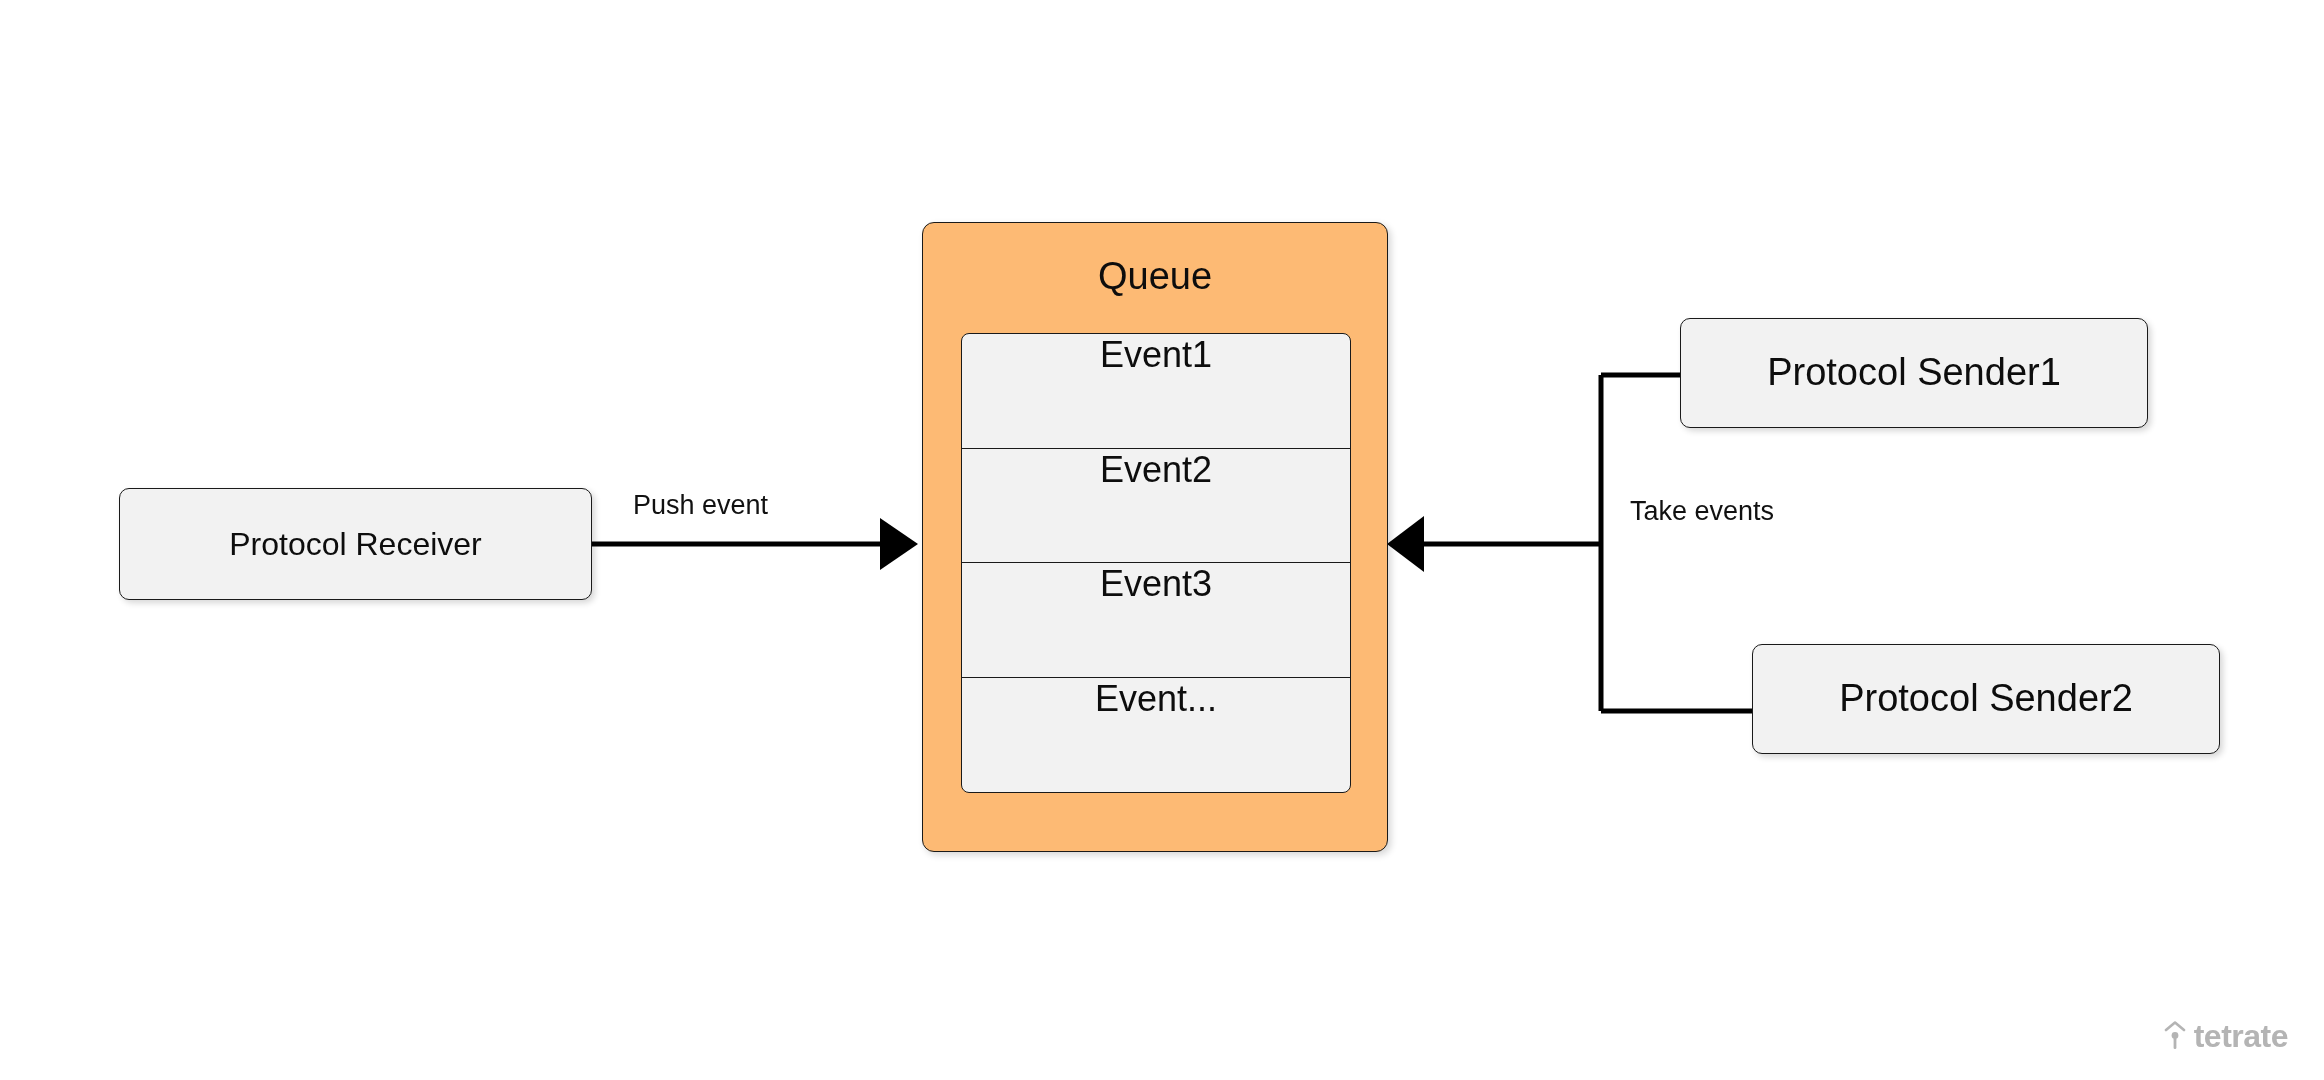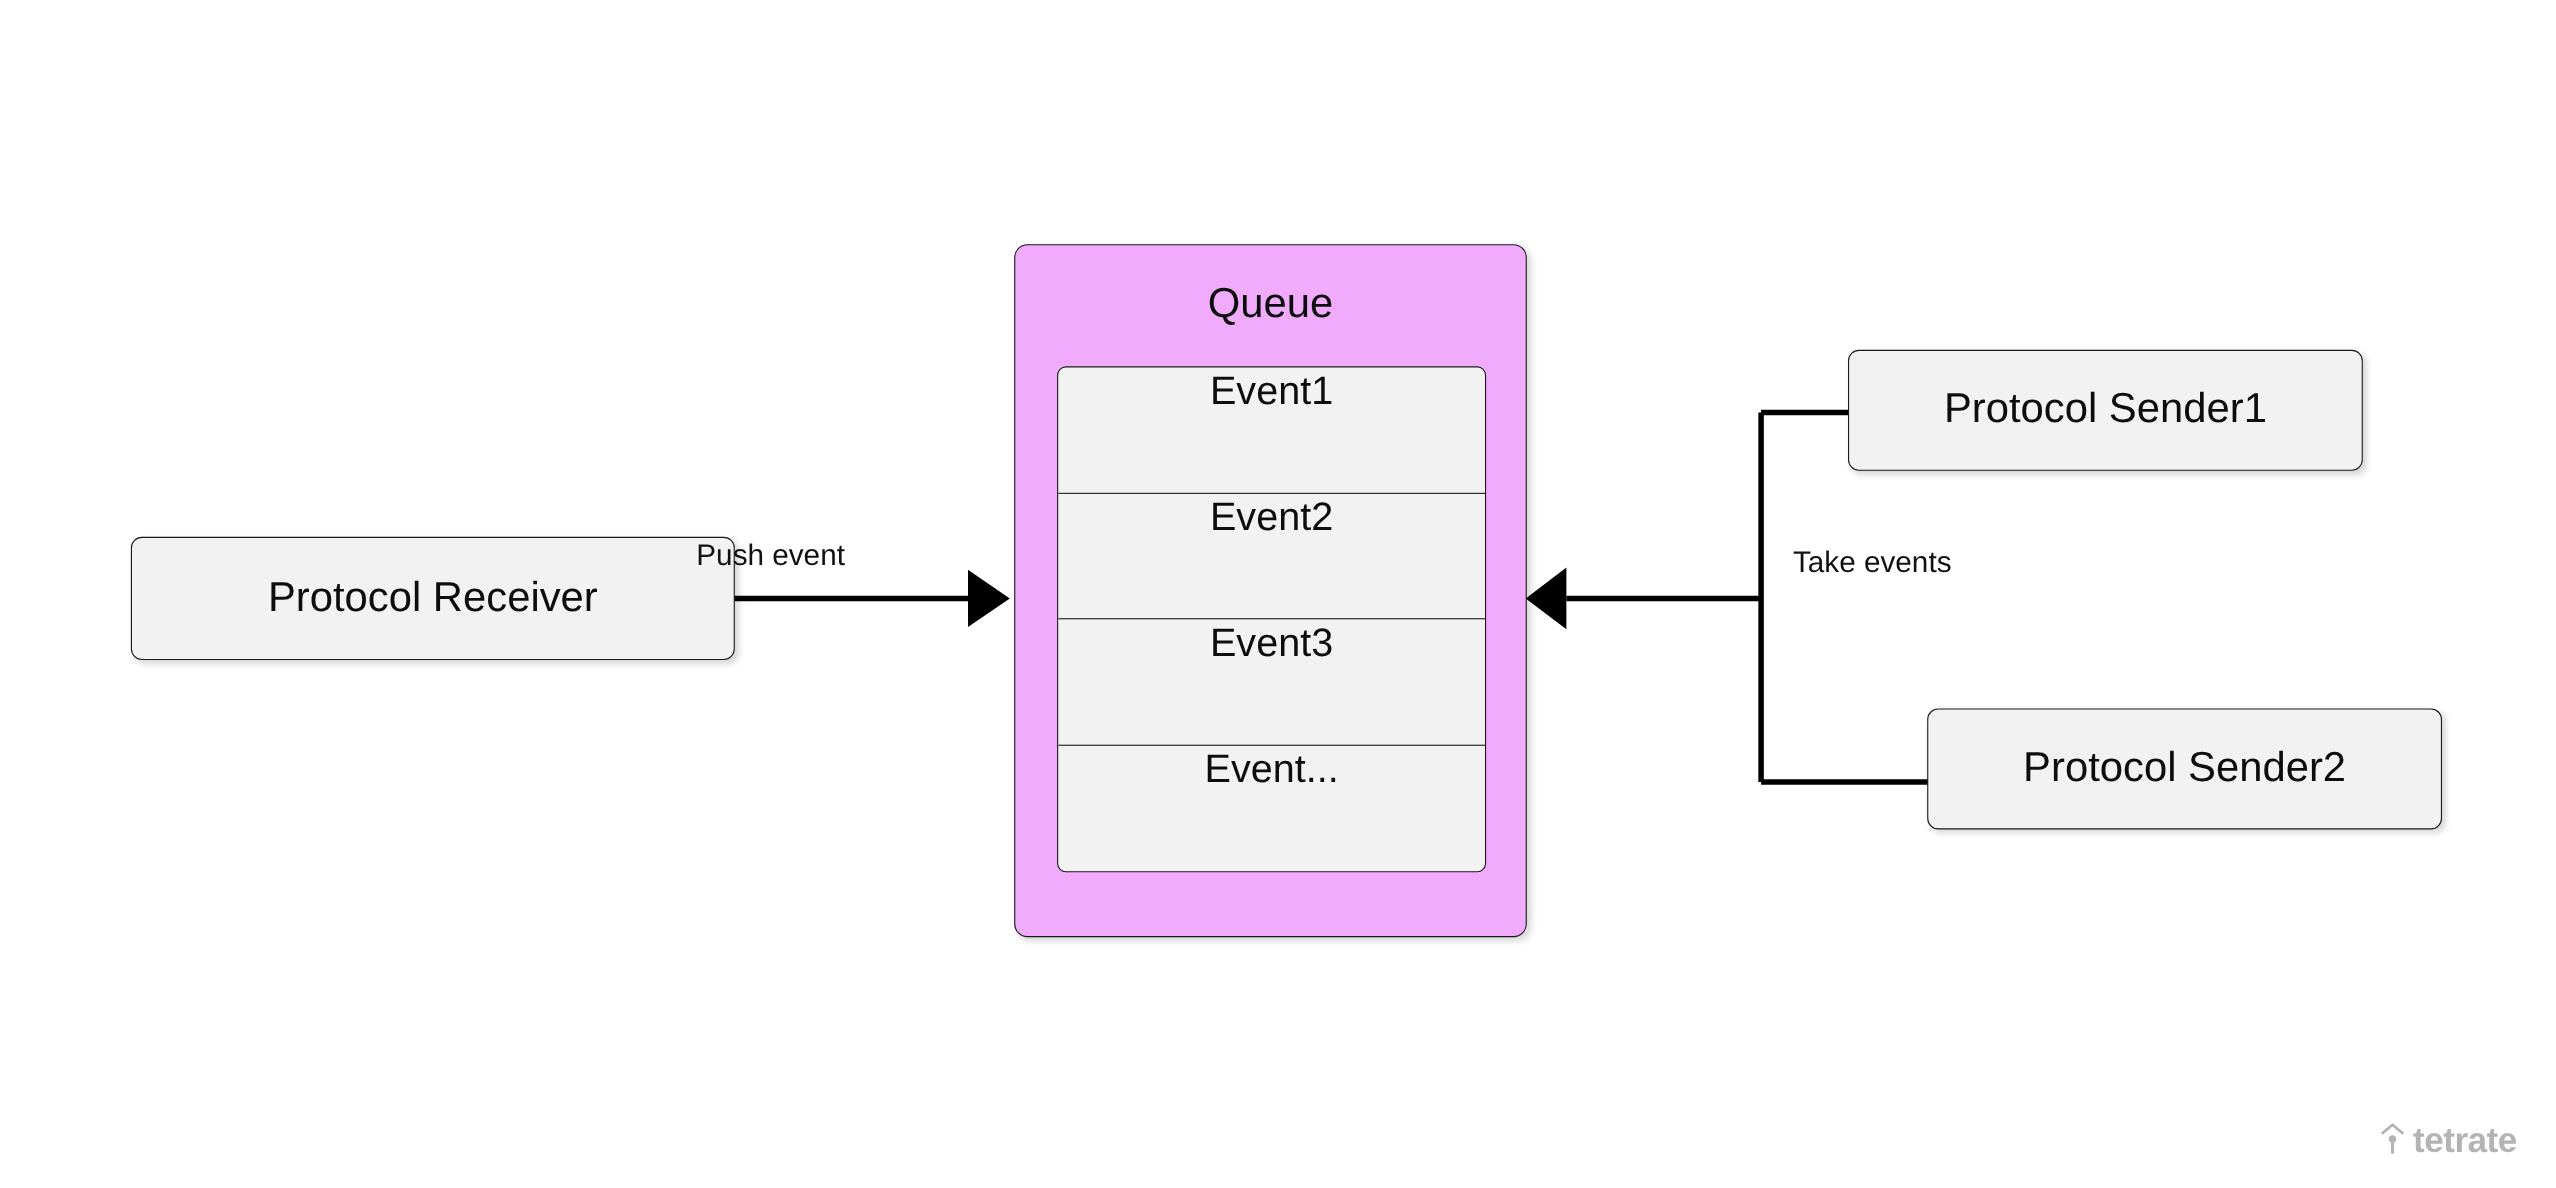--- a/index.html
+++ b/index.html
@@ -44,21 +44,21 @@
   }
 
   
   #queue-container {
     position: absolute;
     left: 922px;
     top: 222px;
     width: 466px;
     height: 630px;
     box-sizing: border-box;
-    background: #f0abfc;
+    background: #fdba74;
     border: 1.6px solid #1a1a1a;
     border-radius: 12px;
     box-shadow: 3px 3px 7px rgba(0,0,0,0.16);
   }
   #queue-title {
     position: absolute;
     top: 32px;
     left: 0;
     width: 100%;
     text-align: center;
@@ -91,23 +91,23 @@
     white-space: nowrap;
   }
   .event-row:last-child {
     border-bottom: none;
   }
 
   
   #node-protocol-receiver {
     left: 119px;
     top: 488px;
-    width: 549px;
+    width: 473px;
     height: 112px;
-    font-size: 38px;
+    font-size: 32px;
   }
   #node-protocol-sender-1 {
     left: 1680px;
     top: 318px;
     width: 468px;
     height: 110px;
     font-size: 38px;
   }
   #node-protocol-sender-2 {
     left: 1752px;

